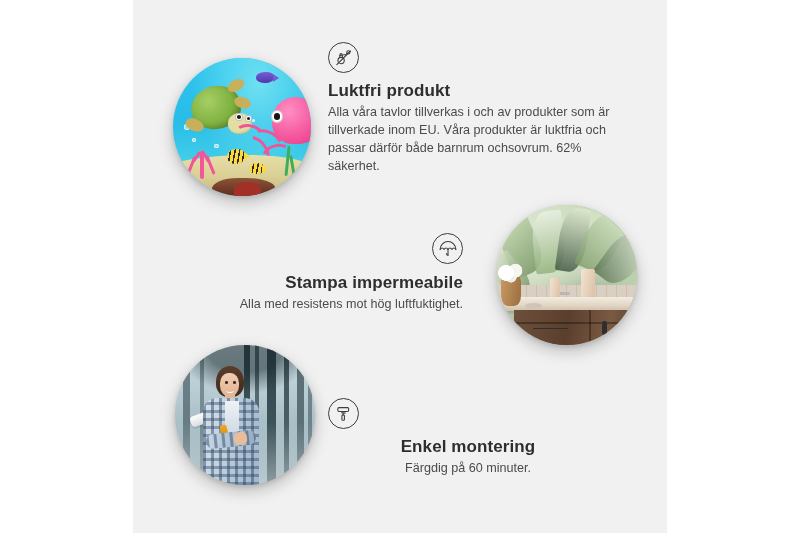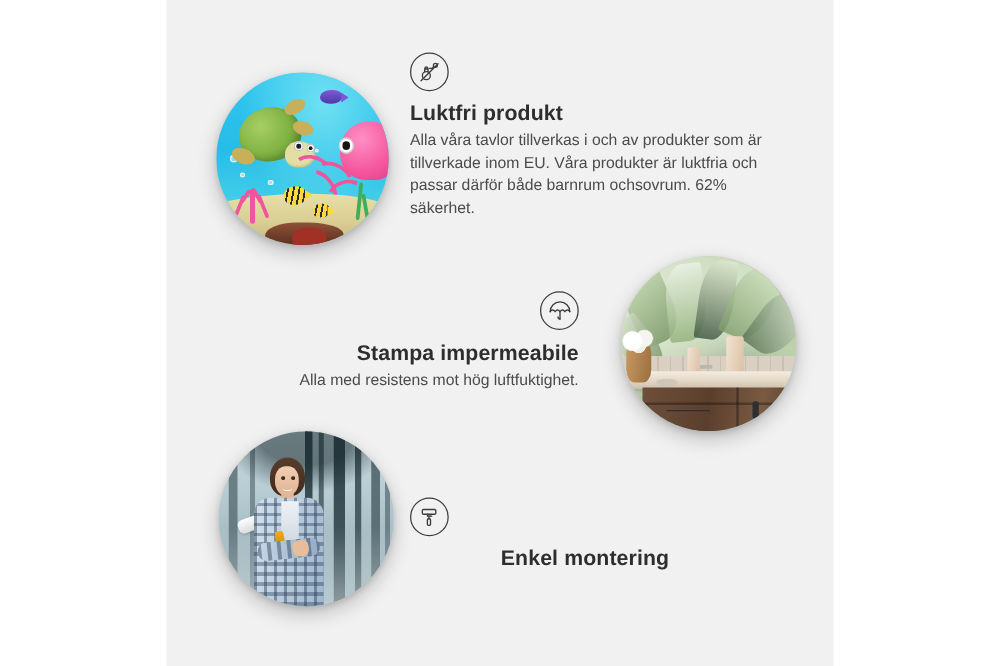--- a/index.html
+++ b/index.html
@@ -506,16 +506,17 @@
       <div class="icon-badge">
         <svg width="20" height="20" viewBox="0 0 24 24" fill="none" stroke="#3d3d3d" stroke-width="1.3" stroke-linecap="round" stroke-linejoin="round">
           <rect x="4.6" y="4.3" width="13" height="4.6" rx="1.3"></rect>
           <path d="M9.6 8.9v1.8h2.6"></path>
           <path d="M12.2 10.7h1.4"></path>
           <line x1="11" y1="10.7" x2="11" y2="13.2"></line>
           <rect x="9.5" y="13.2" width="3" height="6.3" rx="1"></rect>
         </svg>
       </div>
       <h3>Enkel montering</h3>
+      <p>Färgdig på 60 minuter.</p>
     </div>
 
   </div>
 </div>
 
 </body></html>

